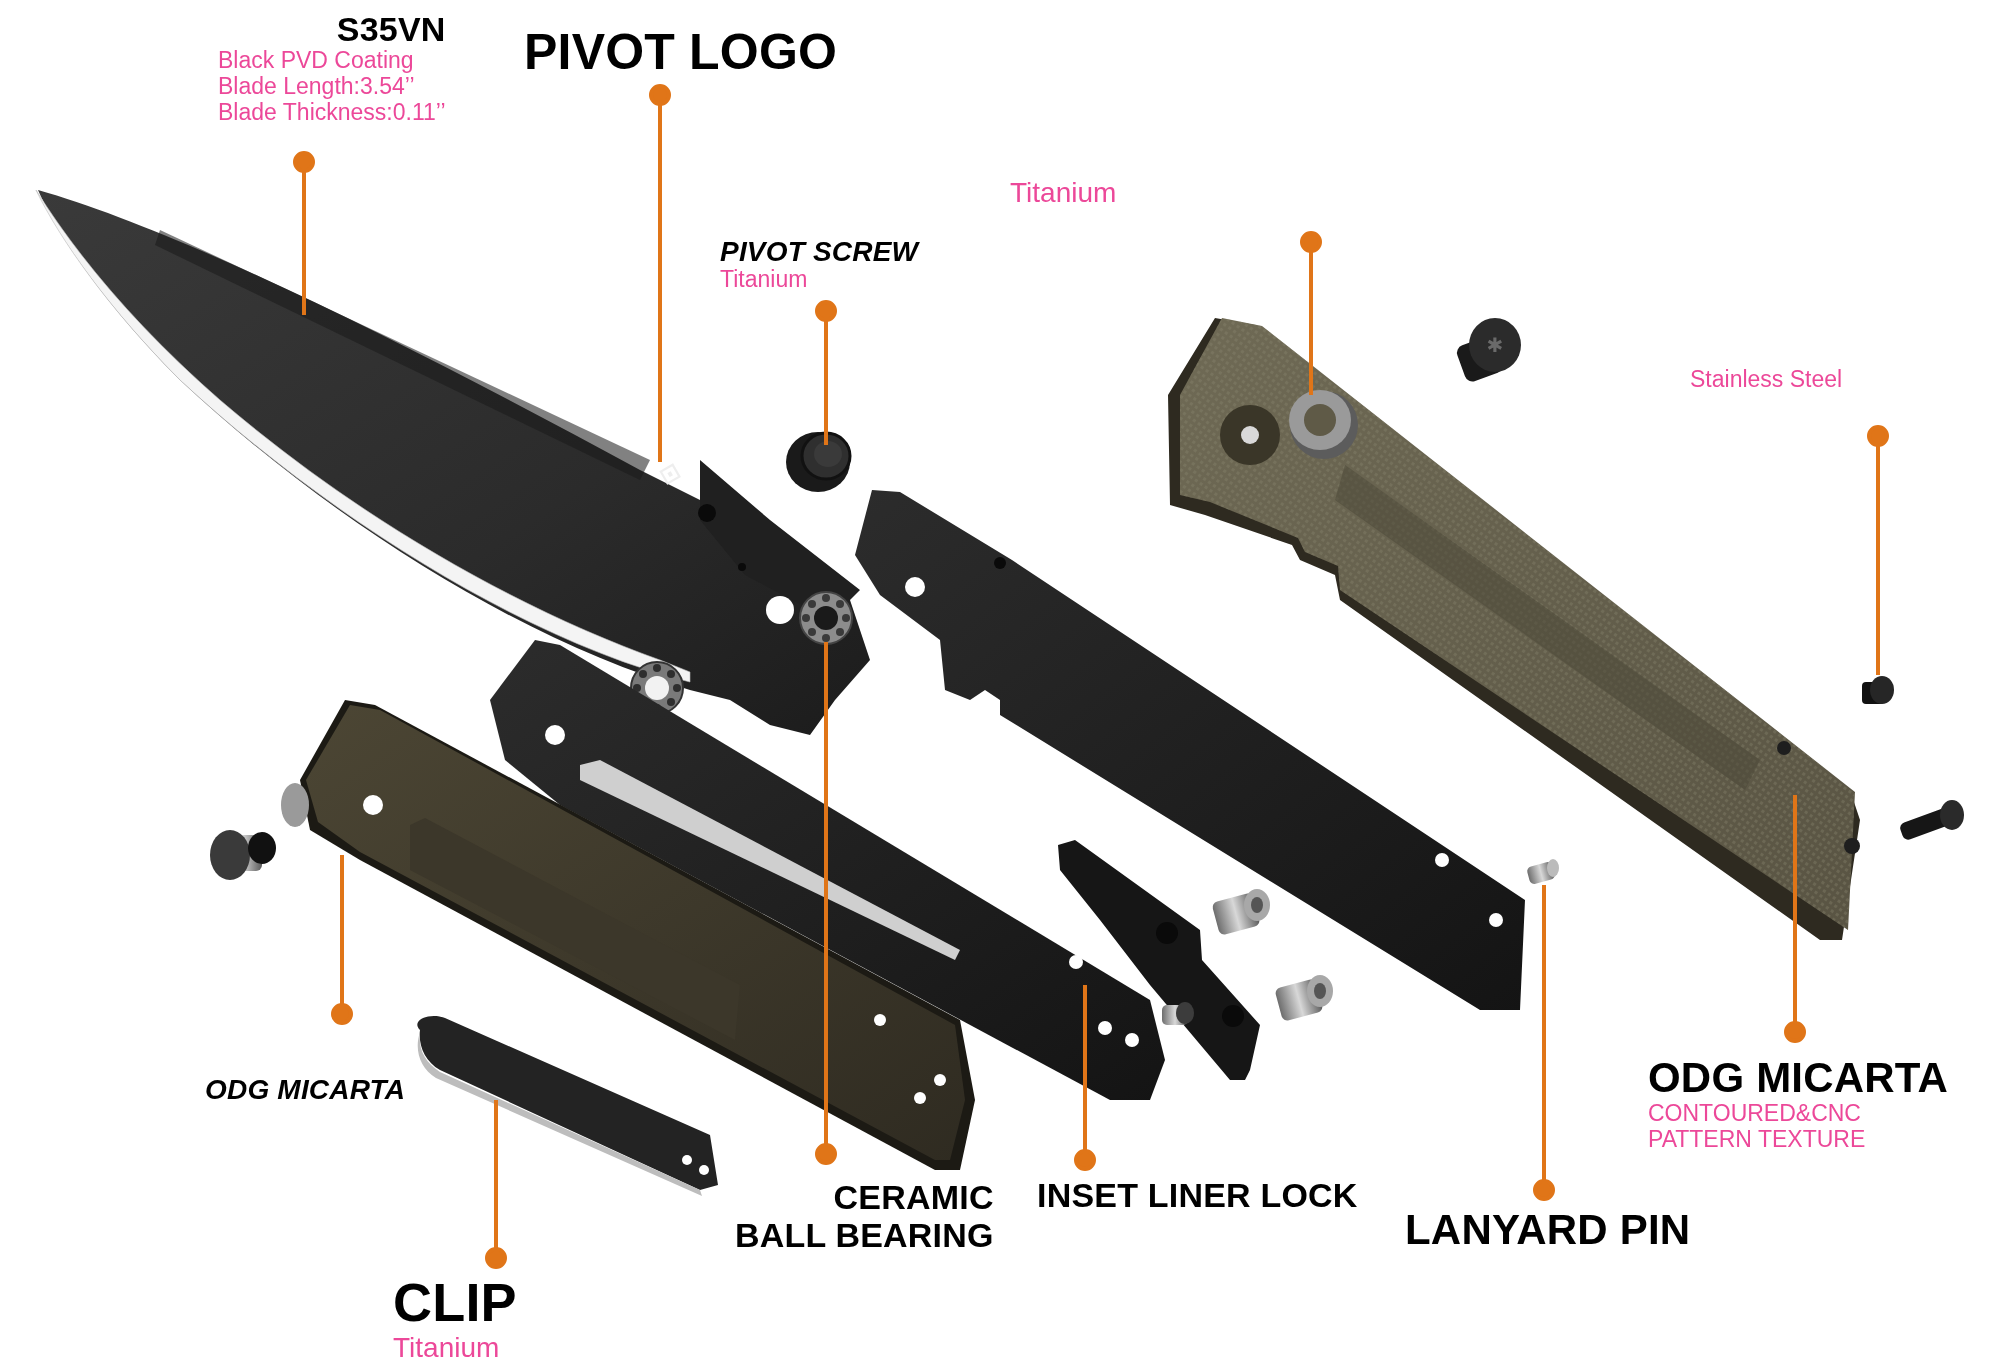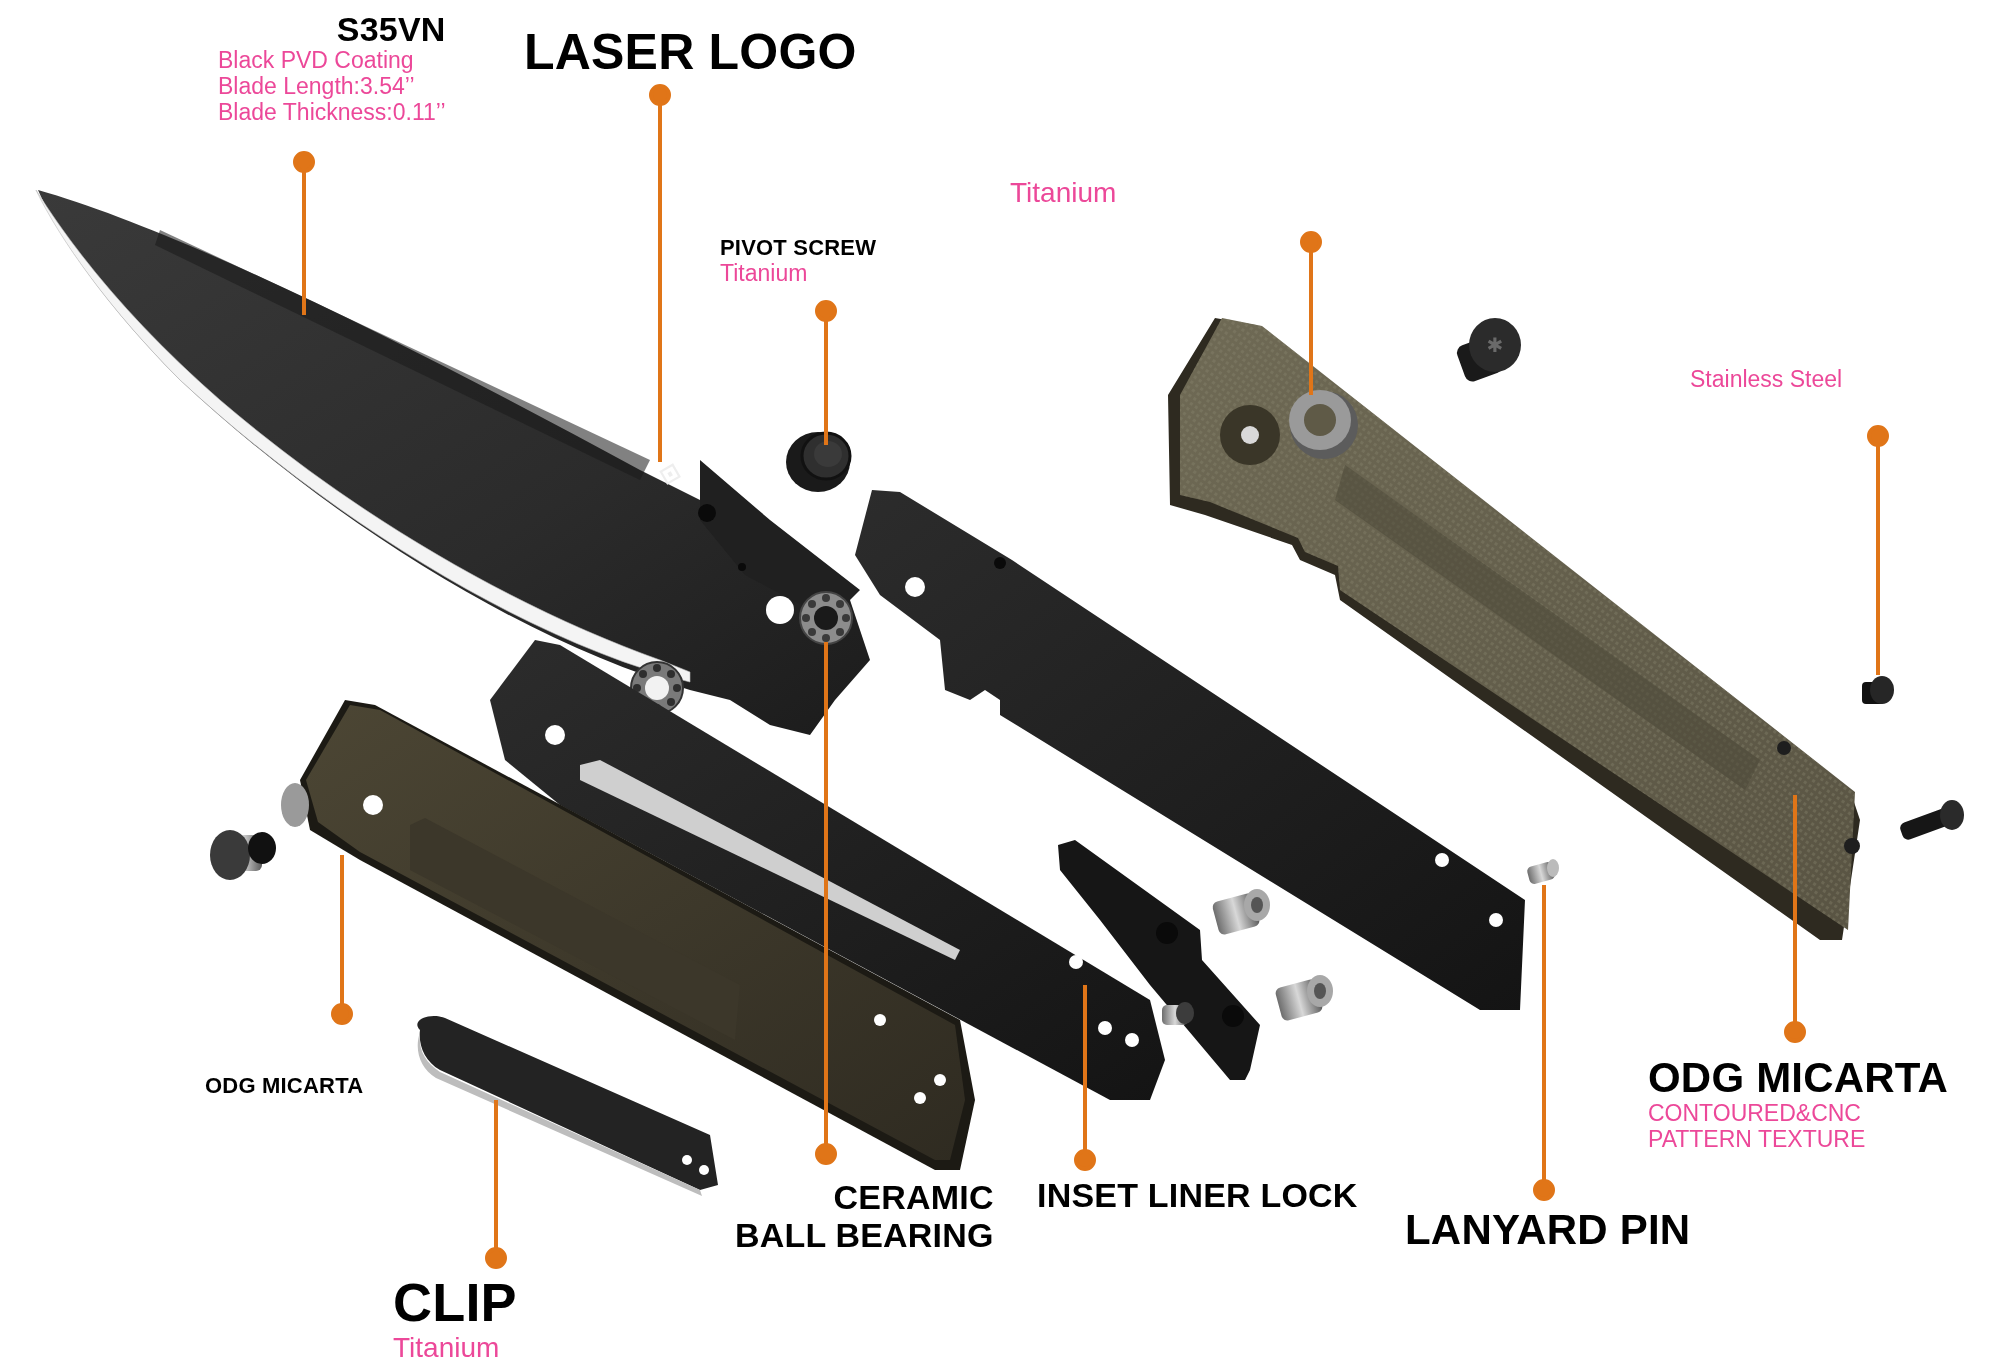--- a/index.html
+++ b/index.html
@@ -4,21 +4,21 @@
 <style>
   html,body{margin:0;padding:0;background:#ffffff;}
   body{width:2000px;height:1368px;position:relative;overflow:hidden;font-family:"Liberation Sans",sans-serif;}
   #art{position:absolute;left:0;top:0;width:2000px;height:1368px;}
   .lbl{position:absolute;white-space:nowrap;line-height:1.12;}
   .title{font-weight:bold;color:#000;letter-spacing:0.2px;}
   .sub{color:#ec4899;}
   .t-xl{font-size:50px;}
   .t-l{font-size:42px;}
   .t-m{font-size:34px;text-align:right;}
-  .t-s{font-size:22px;}
+  .t-s{font-size:28px;font-style:italic;}
   .s-m{font-size:28px;}
   .s-s{font-size:23px;}
 </style>
 </head>
 <body>
 
 <svg id="art" viewBox="0 0 2000 1368" xmlns="http://www.w3.org/2000/svg">
   <defs>
     <linearGradient id="gBlade" x1="0" y1="0" x2="1" y2="1">
       <stop offset="0" stop-color="#3a3a3a"></stop>
@@ -242,21 +242,21 @@
 </svg>
 
 <div class="lbl" style="left:218px;top:10px;">
   <div class="title t-m">S35VN</div>
   <div class="sub s-s">Black PVD Coating</div>
   <div class="sub s-s">Blade Length:3.54’’</div>
   <div class="sub s-s">Blade Thickness:0.11’’</div>
 </div>
 
 <div class="lbl" style="left:524px;top:24px;">
-  <div class="title t-xl">LASER LOGO</div>
+  <div class="title t-xl">PIVOT LOGO</div>
 </div>
 
 <div class="lbl" style="left:720px;top:236px;">
   <div class="title t-s">PIVOT SCREW</div>
   <div class="sub s-s">Titanium</div>
 </div>
 
 <div class="lbl" style="left:1010px;top:177px;">
   <div class="sub s-m">Titanium</div>
 </div>

